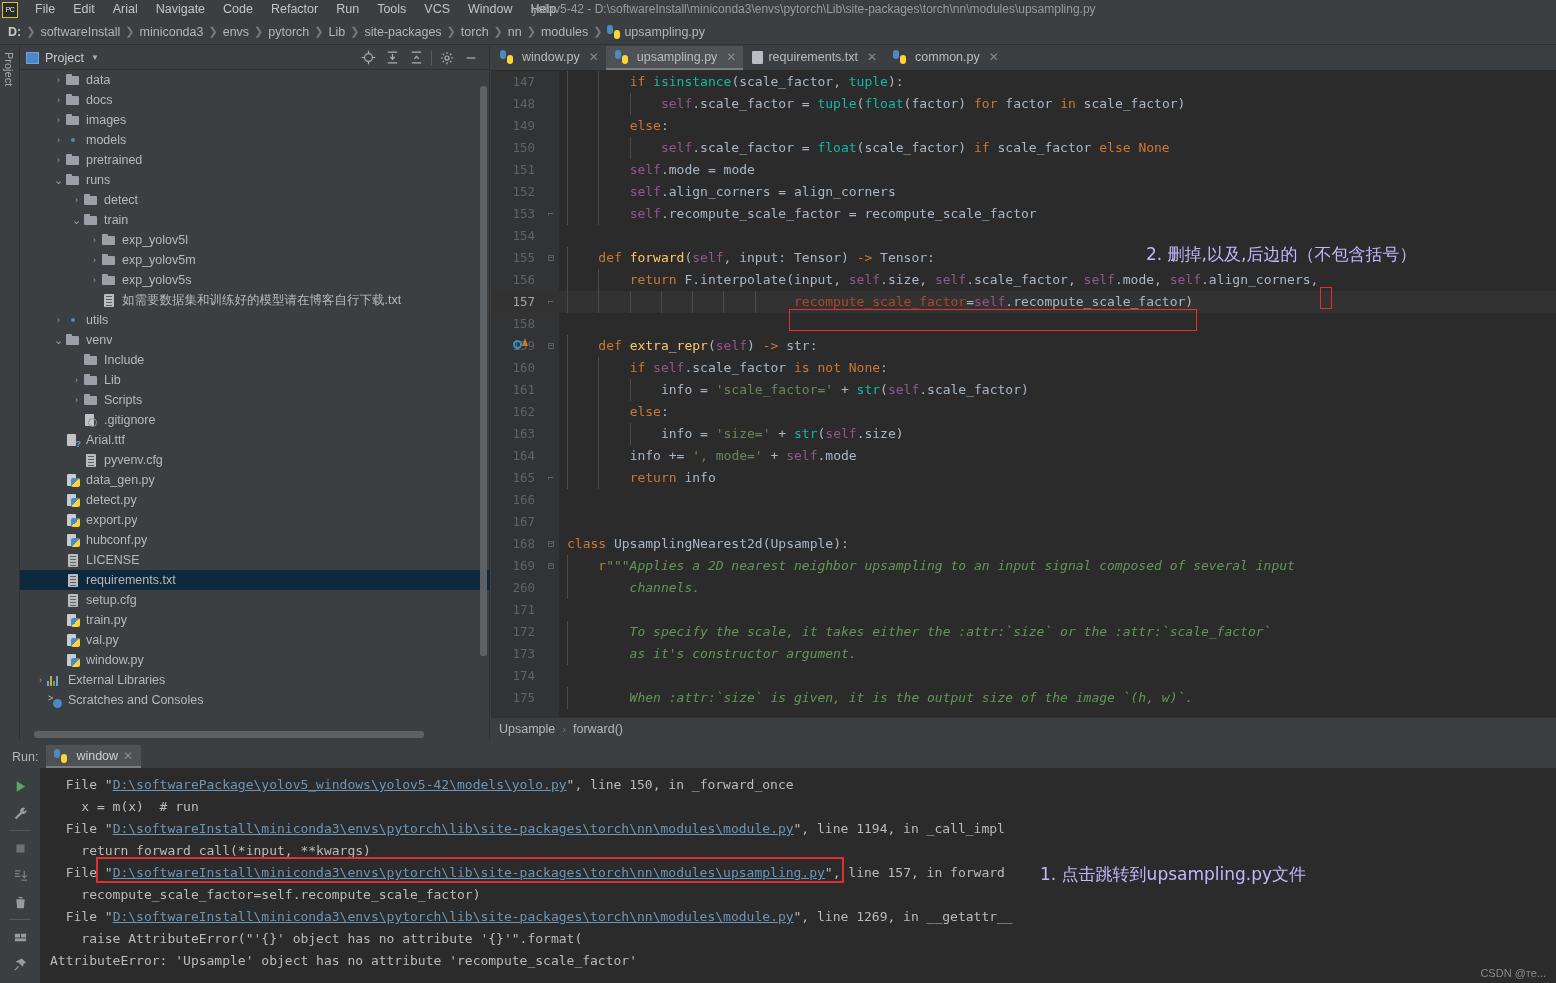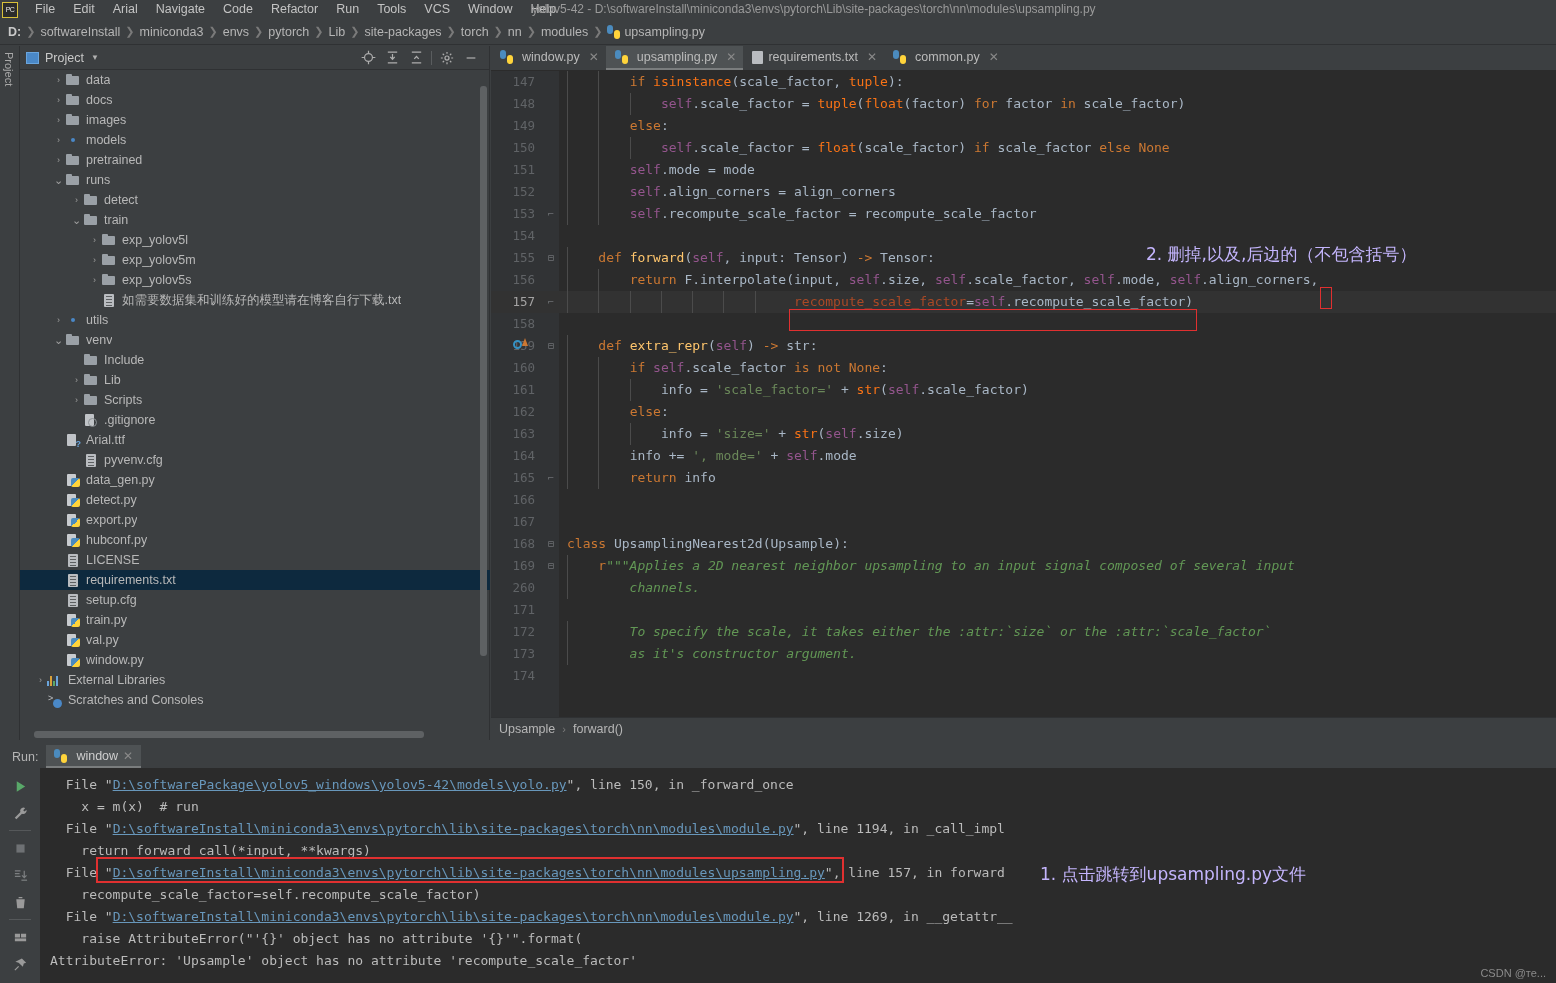--- a/index.html
+++ b/index.html
@@ -246,21 +246,21 @@
   }
   
   .kw  { color: #cc7832; }
   .self{ color: #94558d; }
   .fn  { color: #ffc66d; }
   .cls { color: #a9b7c6; }
   .str { color: #6a8759; }
   .plain { color: #a9b7c6; }
   .kwarg { color: #aa4926; }
   .doc { color: #629755; font-style: italic; }
-  .builtin { color: #f97316; }
+  .builtin { color: #14b8a6; }
 
   .bookmark-ic {
     position: absolute; left: 22px; width: 12px; height: 12px; top: 5px;
   }
   .bookmark-ic .ring {
     position:absolute; left:0; top:0; width:9px; height:9px;
     border:2px solid #3592c4; border-radius:50%;
   }
   .bookmark-ic .arw {
     position:absolute; left:9px; top:-2px; width:0; height:0;
@@ -672,20 +672,21 @@
           <div class="cl"><span class="ln">165</span><span class="fold" style="color: rgb(110, 113, 116);">⌐</span><span><span class="pad">&nbsp;&nbsp;&nbsp;&nbsp;&nbsp;&nbsp;&nbsp;&nbsp;</span><span class="kw">return</span><span class="plain"> info</span></span><span class="indentguide" style="left: 76px;"></span><span class="indentguide" style="left: 107.28px;"></span></div>
           <div class="cl"><span class="ln">166</span><span></span></div>
           <div class="cl"><span class="ln">167</span><span></span></div>
           <div class="cl"><span class="ln">168</span><span class="fold" style="color: rgb(110, 113, 116);">⊟</span><span><span class="kw">class</span><span class="plain"> </span><span class="cls">UpsamplingNearest2d</span><span class="plain">(Upsample):</span></span></div>
           <div class="cl"><span class="ln">169</span><span class="fold" style="color: rgb(110, 113, 116);">⊟</span><span><span class="pad">&nbsp;&nbsp;&nbsp;&nbsp;</span><span class="kw">r</span><span class="doc">"""Applies a 2D nearest neighbor upsampling to an input signal composed of several input</span></span><span class="indentguide" style="left: 76px;"></span></div>
           <div class="cl"><span class="ln">260</span><span><span class="pad">&nbsp;&nbsp;&nbsp;&nbsp;</span><span class="doc">    channels.</span></span><span class="indentguide" style="left: 76px;"></span></div>
           <div class="cl"><span class="ln">171</span><span><span class="doc"></span></span></div>
           <div class="cl"><span class="ln">172</span><span><span class="pad">&nbsp;&nbsp;&nbsp;&nbsp;</span><span class="doc">    To specify the scale, it takes either the :attr:`size` or the :attr:`scale_factor`</span></span><span class="indentguide" style="left: 76px;"></span></div>
           <div class="cl"><span class="ln">173</span><span><span class="pad">&nbsp;&nbsp;&nbsp;&nbsp;</span><span class="doc">    as it's constructor argument.</span></span><span class="indentguide" style="left: 76px;"></span></div>
           <div class="cl"><span class="ln">174</span><span><span class="doc"></span></span></div>
+          <div class="cl"><span class="ln">175</span><span><span class="pad">&nbsp;&nbsp;&nbsp;&nbsp;</span><span class="doc">    When :attr:`size` is given, it is the output size of the image `(h, w)`.</span></span><span class="indentguide" style="left: 76px;"></span></div>
         </div>
 
       <div class="ann-box" style="left:298px;top:238px;width:408px;height:22px;"></div>
       <div class="ann-box" style="left:829px;top:216px;width:12px;height:22px;"></div>
       <div class="ann-text" style="left:655px;top:172px;">2. 删掉,以及,后边的（不包含括号）</div>
     </div>
     <div class="bcrumb-bottom">
       <span>Upsample</span>
       <span class="sep">›</span>
       <span>forward()</span>

